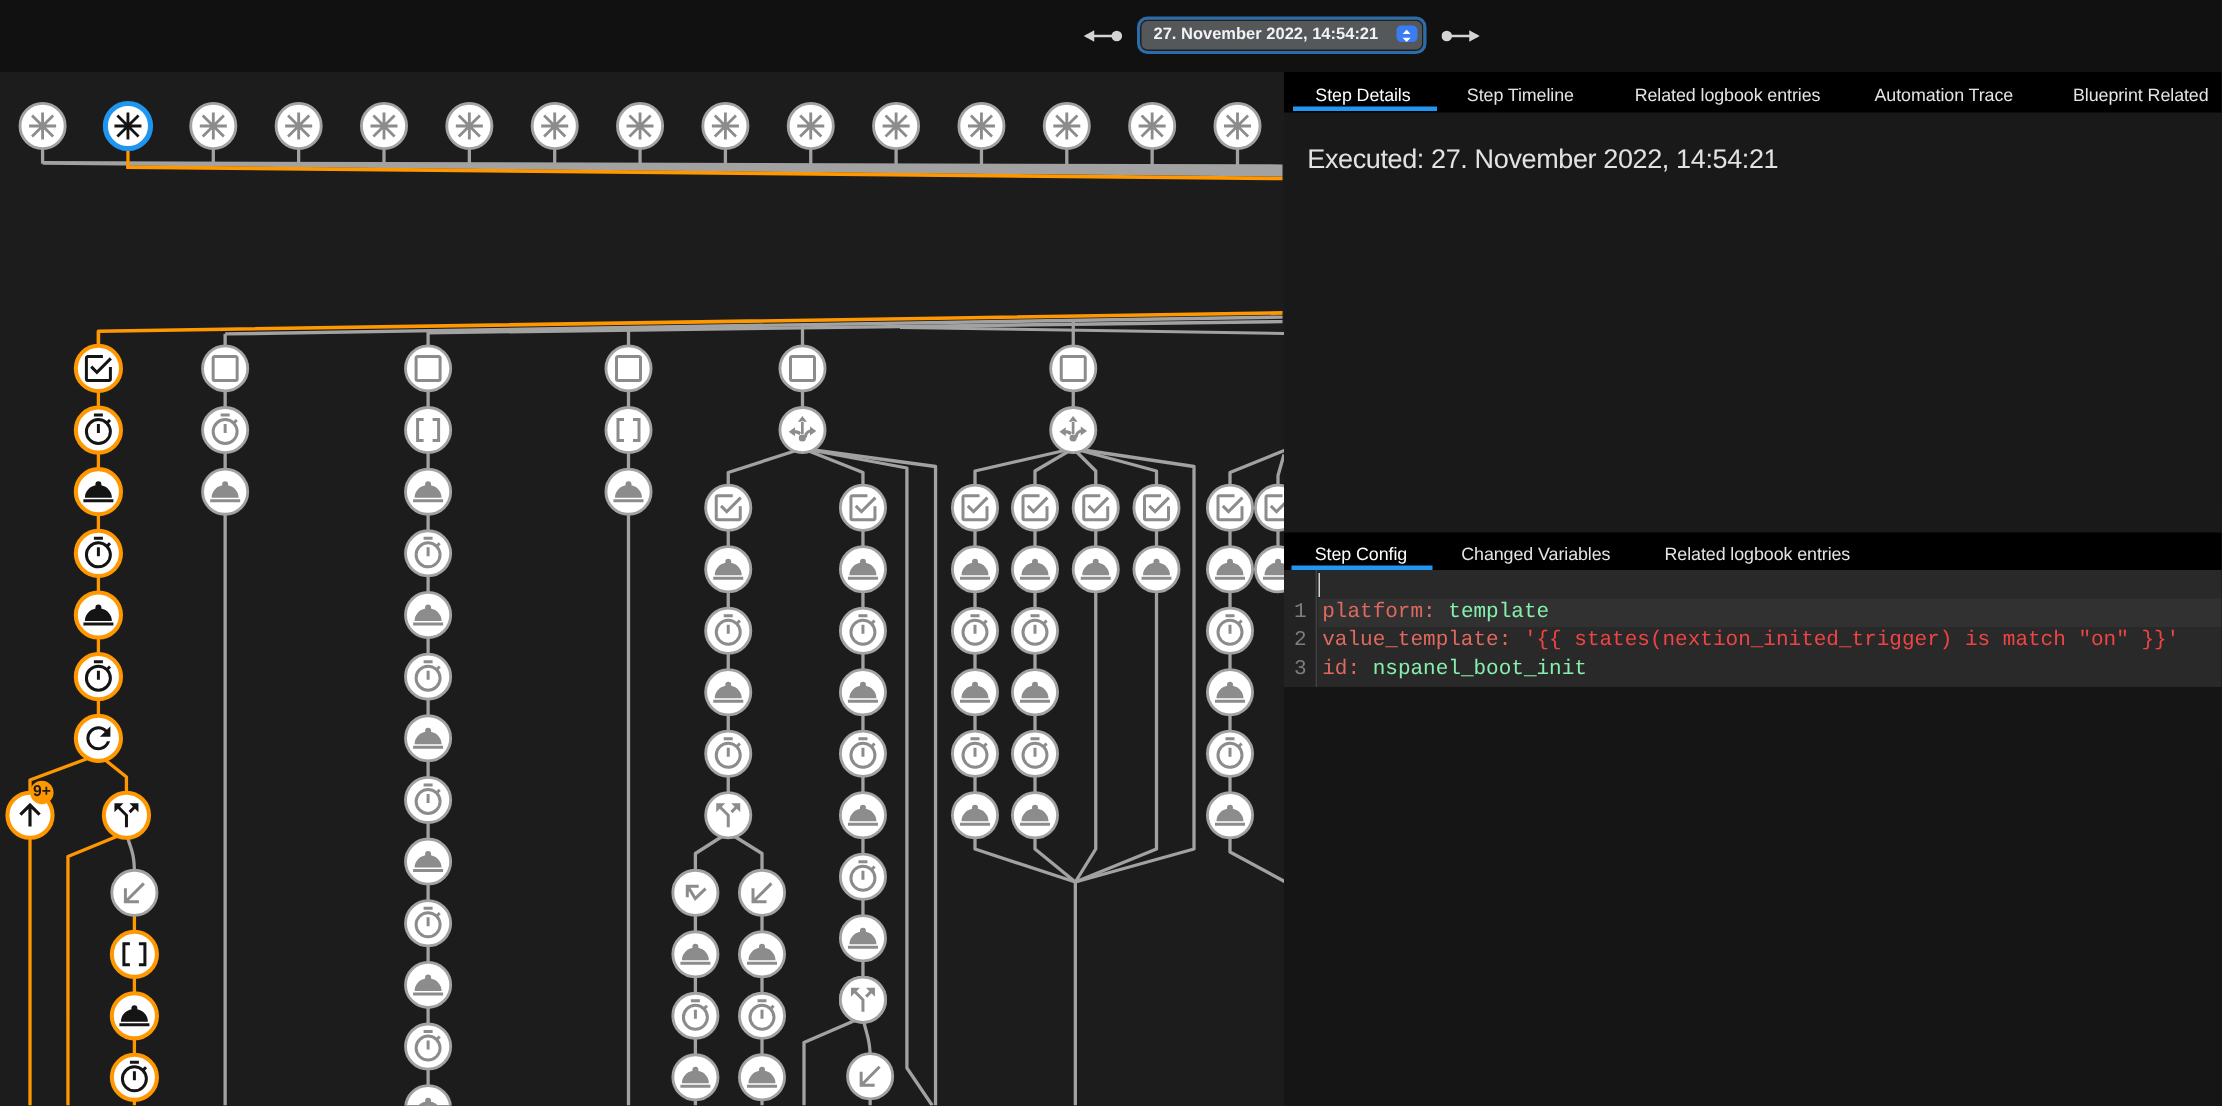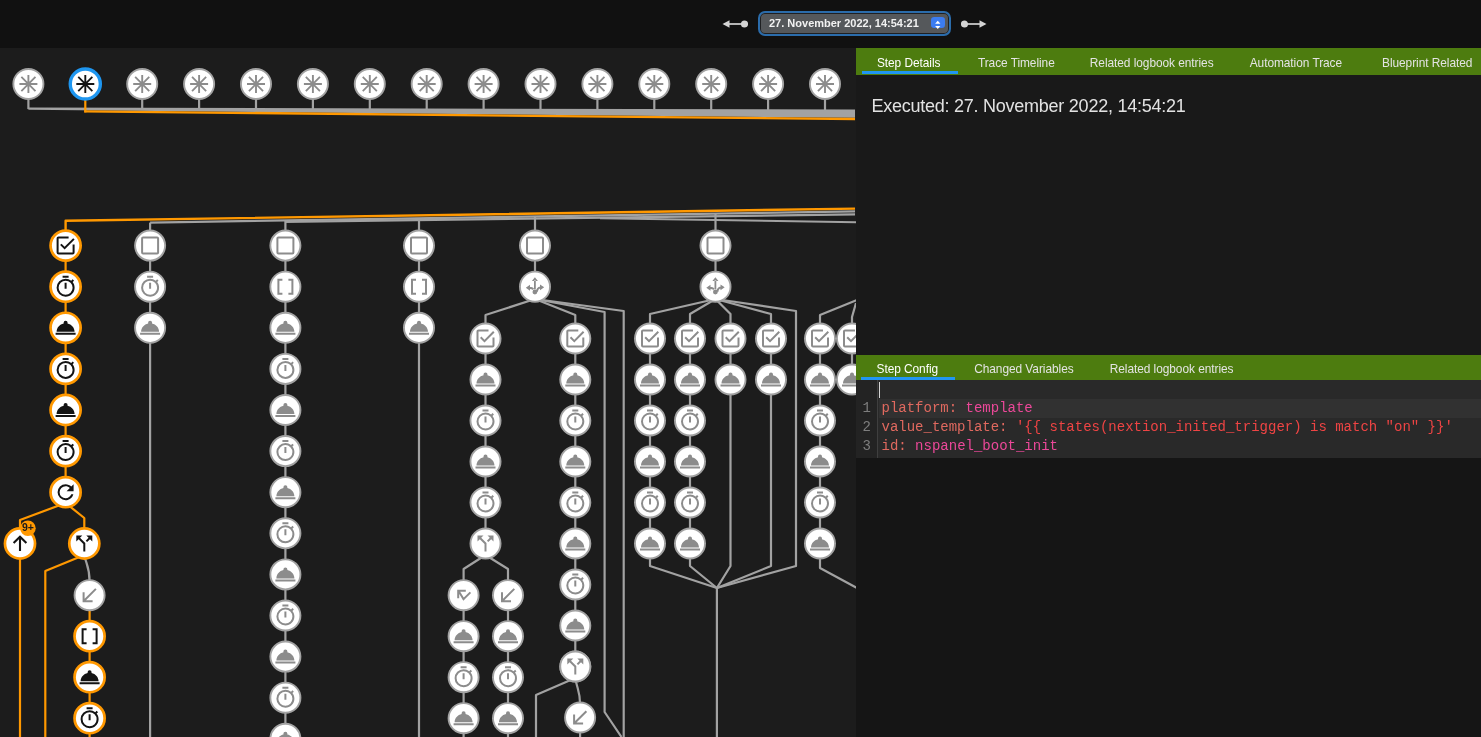--- a/index.html
+++ b/index.html
@@ -4,32 +4,32 @@
 body{width:1481px;height:737px;background:#1c1c1c;overflow:hidden;position:relative;
  font-family:"Liberation Sans",sans-serif}
 .topbar{position:absolute;left:0;top:0;width:1481px;height:48px;background:#111}
 .graphbg{position:absolute;left:0;top:48px;width:855px;height:689px;background:#1c1c1c}
 .sel{position:absolute;left:758px;top:11px;width:193px;height:24.5px;border:2.6px solid #2b6cab;
  border-radius:7px;background:#55585b;box-shadow:inset 0 0 0 1px #1f2022}
 .sel .txt{position:absolute;left:9px;top:3.6px;font-size:11px;font-weight:bold;color:#f2f2f2;
  white-space:nowrap}
 .step{position:absolute;right:4.5px;top:3.6px;width:13.5px;height:11.8px;background:#3b7cf0;border-radius:3.2px}
 .panel{position:absolute;left:855.5px;top:48px;width:625.5px;height:689px;background:#191919}
-.tabs{position:absolute;left:0;width:100%;height:27px;background:#4d7c0f}
+.tabs{position:absolute;left:0;width:100%;height:27px;background:#000000}
 .tab{position:absolute;top:8px;font-size:11.9px;letter-spacing:-0.05px;color:#e4e4e4;white-space:nowrap}
 .ul{position:absolute;height:3px;background:#2196f3}
 .exec{position:absolute;left:16px;top:47.5px;font-size:18px;color:#e2e2e2;letter-spacing:-0.25px}
 .code{position:absolute;left:0;top:331.5px;width:100%;height:78px;background:#292929;
  font-family:"Liberation Mono",monospace;font-size:14px;line-height:19.3px}
 .gut{position:absolute;left:0;top:0;width:22.5px;height:100%;background:#232323;border-right:1px solid #3f3f3f;
  color:#7e7e7e;text-align:right;padding:19.4px 6px 0 0}
 .lines{position:absolute;left:26px;top:19.4px;white-space:pre}
 .hl{position:absolute;left:23.5px;top:19.4px;width:602px;height:19.3px;background:#313131}
 .cur{position:absolute;left:23px;top:2.6px;width:1.4px;height:16px;background:#d4d4d4}
-.k{color:#e0695f}.s{color:#ef4444}.w{color:#ec4899}
+.k{color:#e0695f}.s{color:#ef4444}.w{color:#86efac}
 </style></head><body>
 <div class="topbar">
  <svg width="28" height="14" viewBox="0 0 28 14" style="position:absolute;left:720px;top:17px">
   <g stroke="#d4d4d4" stroke-width="1.7" fill="#d4d4d4">
    <line x1="4" y1="7" x2="23.5" y2="7"></line>
         <path d="M2.5,7L9.5,3.2V10.8Z" stroke="none"></path>
         <circle cx="24.5" cy="7" r="2.7"></circle>
   </g>
  </svg>
  <svg width="28" height="14" viewBox="0 0 28 14" style="position:absolute;left:961px;top:17px">
@@ -563,21 +563,21 @@
       <use href="#ast" x="756.1" y="72.0" width="24" height="24" fill="#8c8c8c"></use>
     </g>
     <g>
       <circle cx="825.0" cy="84.0" r="15.05" fill="#fff" stroke="#a2a2a2" stroke-width="1.9"></circle>
       <use href="#ast" x="813.0" y="72.0" width="24" height="24" fill="#8c8c8c"></use>
     </g>
   </svg>
 <div class="panel">
  <div class="tabs" style="top:0">
   <span class="tab" style="left:21.4px;color:#fff">Step Details</span>
-  <span class="tab" style="left:122.4px">Trace Timeline</span>
+  <span class="tab" style="left:122.4px">Step Timeline</span>
   <span class="tab" style="left:234.3px">Related logbook entries</span>
   <span class="tab" style="left:394.2px">Automation Trace</span>
   <span class="tab" style="left:526.5px">Blueprint Related</span>
   <div class="ul" style="left:6.5px;top:22.5px;width:96px"></div>
  </div>
  <div style="position:absolute;left:0;top:409.5px;width:100%;height:279.5px;background:#151515"></div>
  <div class="exec">Executed: 27. November 2022, 14:54:21</div>
  <div class="tabs" style="top:306.5px;height:25px">
   <span class="tab" style="top:7px;left:21px;color:#fff">Step Config</span>
   <span class="tab" style="top:7px;left:118.7px">Changed Variables</span>

